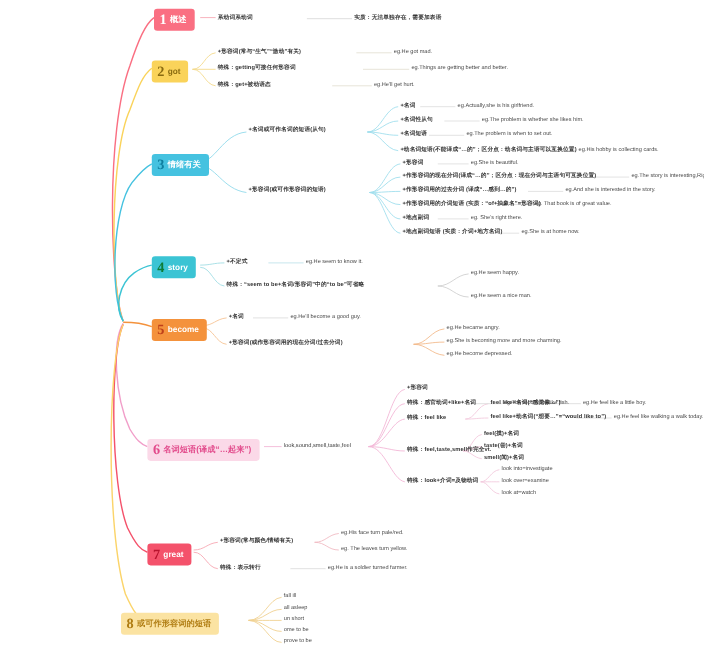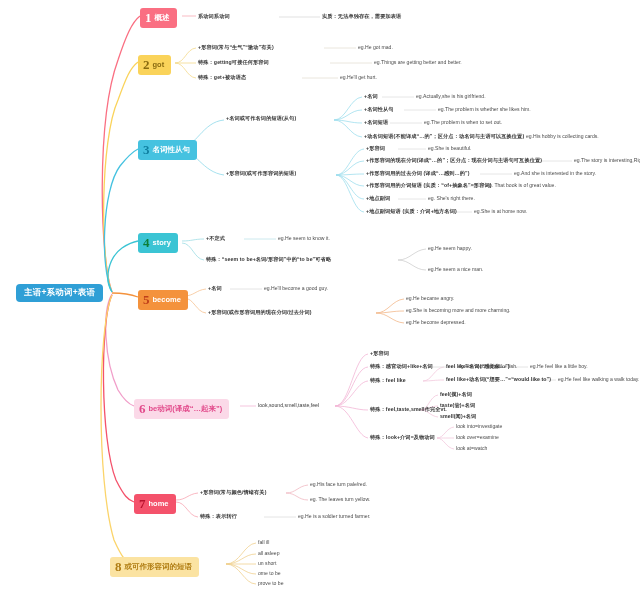--- a/index.html
+++ b/index.html
@@ -218,21 +218,20 @@
 
     <g fill="none" stroke-width="0.8" stroke="#f0d08f">
       <path d="M226,564 C 240,564 244,544 256,543"></path>
       <path d="M226,564 C 240,564 244,554 256,554"></path>
       <path d="M226,564 C 240,564 244,564 256,564"></path>
       <path d="M226,564 C 240,564 244,574 256,574"></path>
       <path d="M226,564 C 240,564 244,584 256,584"></path>
     </g>
   </svg>
 
-  <div class="node root" style="left:16px; top:284px;">主语+系动词+表语</div>
 
   <div class="node chip c-pink" style="left:140px; top:8px;">
     <span class="num">1</span>
     <span class="lbl">概述</span>
   </div>
   <div class="node leaf cn" style="left:198px; top:14px;">系动词系动词</div>
   <div class="node leaf cn" style="left:322px; top:14px;">实质：无法单独存在，需要加表语</div>
 
   <div class="node chip c-yellow" style="left:138px; top:55px;">
     <span class="num">2</span>
@@ -240,21 +239,21 @@
   </div>
   <div class="node leaf cn" style="left:198px; top:45px;">+形容词(常与“生气”“激动”有关)</div>
   <div class="node leaf eg" style="left:358px; top:45px;">eg.He got mad.</div>
   <div class="node leaf cn" style="left:198px; top:60px;">特殊：getting可接任何形容词</div>
   <div class="node leaf eg" style="left:374px; top:60px;">eg.Things are getting better and better.</div>
   <div class="node leaf cn" style="left:198px; top:75px;">特殊：get+被动语态</div>
   <div class="node leaf eg" style="left:340px; top:75px;">eg.He'll get hurt.</div>
 
   <div class="node chip c-cyan" style="left:138px; top:140px;">
     <span class="num">3</span>
-    <span class="lbl">名词性从句</span>
+    <span class="lbl">情绪有关</span>
   </div>
 
   <div class="node leaf cn" style="left:226px; top:116px;">+名词或可作名词的短语(从句)</div>
   <div class="node leaf cn" style="left:364px; top:94px;">+名词</div>
   <div class="node leaf eg" style="left:416px; top:94px;">eg.Actually,she is his girlfriend.</div>
   <div class="node leaf cn" style="left:364px; top:107px;">+名词性从句</div>
   <div class="node leaf eg" style="left:438px; top:107px;">eg.The problem is whether she likes him.</div>
   <div class="node leaf cn" style="left:364px; top:120px;">+名词短语</div>
   <div class="node leaf eg" style="left:424px; top:120px;">eg.The problem is when to set out.</div>
   <div class="node leaf cn" style="left:364px; top:134px;">+动名词短语(不能译成“…的”；区分点：动名词与主语可以互换位置)</div>
@@ -290,21 +289,21 @@
   </div>
   <div class="node leaf cn" style="left:208px; top:286px;">+名词</div>
   <div class="node leaf eg" style="left:264px; top:286px;">eg.He'll become a good guy.</div>
   <div class="node leaf cn" style="left:208px; top:310px;">+形容词(或作形容词用的现在分词/过去分词)</div>
   <div class="node leaf eg" style="left:406px; top:296px;">eg.He became angry.</div>
   <div class="node leaf eg" style="left:406px; top:308px;">eg.She is becoming more and more charming.</div>
   <div class="node leaf eg" style="left:406px; top:320px;">eg.He become depressed.</div>
 
   <div class="node chip c-rose" style="left:134px; top:399px;">
     <span class="num">6</span>
-    <span class="lbl">be动词(译成“…起来”)</span>
+    <span class="lbl">名词短语(译成“…起来”)</span>
   </div>
   <div class="node leaf mid" style="left:258px; top:403px;">look,sound,smell,taste,feel</div>
 
   <div class="node leaf cn" style="left:370px; top:351px;">+形容词</div>
   <div class="node leaf cn" style="left:370px; top:364px;">特殊：感官动词+like+名词</div>
   <div class="node leaf eg" style="left:458px; top:364px;">eg.The food taste like fish.</div>
   <div class="node leaf cn" style="left:370px; top:378px;">特殊：feel like</div>
   <div class="node leaf cn" style="left:446px; top:364px;">feel like+名词(“感觉像…”)</div>
   <div class="node leaf eg" style="left:530px; top:364px;">eg.He feel like a little boy.</div>
   <div class="node leaf cn" style="left:446px; top:377px;">feel like+动名词(“想要…”=“would like to”)</div>
@@ -315,21 +314,21 @@
   <div class="node leaf cn" style="left:440px; top:403px;">taste(尝)+名词</div>
   <div class="node leaf cn" style="left:440px; top:414px;">smell(闻)+名词</div>
 
   <div class="node leaf cn" style="left:370px; top:435px;">特殊：look+介词=及物动词</div>
   <div class="node leaf eg" style="left:456px; top:424px;">look into=investigate</div>
   <div class="node leaf eg" style="left:456px; top:435px;">look over=examine</div>
   <div class="node leaf eg" style="left:456px; top:446px;">look at=watch</div>
 
   <div class="node chip c-red" style="left:134px; top:494px;">
     <span class="num">7</span>
-    <span class="lbl">home</span>
+    <span class="lbl">great</span>
   </div>
   <div class="node leaf cn" style="left:200px; top:490px;">+形容词(常与颜色/情绪有关)</div>
   <div class="node leaf eg" style="left:310px; top:482px;">eg.His face turn pale/red.</div>
   <div class="node leaf eg" style="left:310px; top:497px;">eg. The leaves turn yellow.</div>
   <div class="node leaf cn" style="left:200px; top:514px;">特殊：表示转行</div>
   <div class="node leaf eg" style="left:298px; top:514px;">eg.He is a soldier turned farmer.</div>
 
   <div class="node chip c-gold" style="left:110px; top:557px;">
     <span class="num">8</span>
     <span class="lbl">或可作形容词的短语</span>

